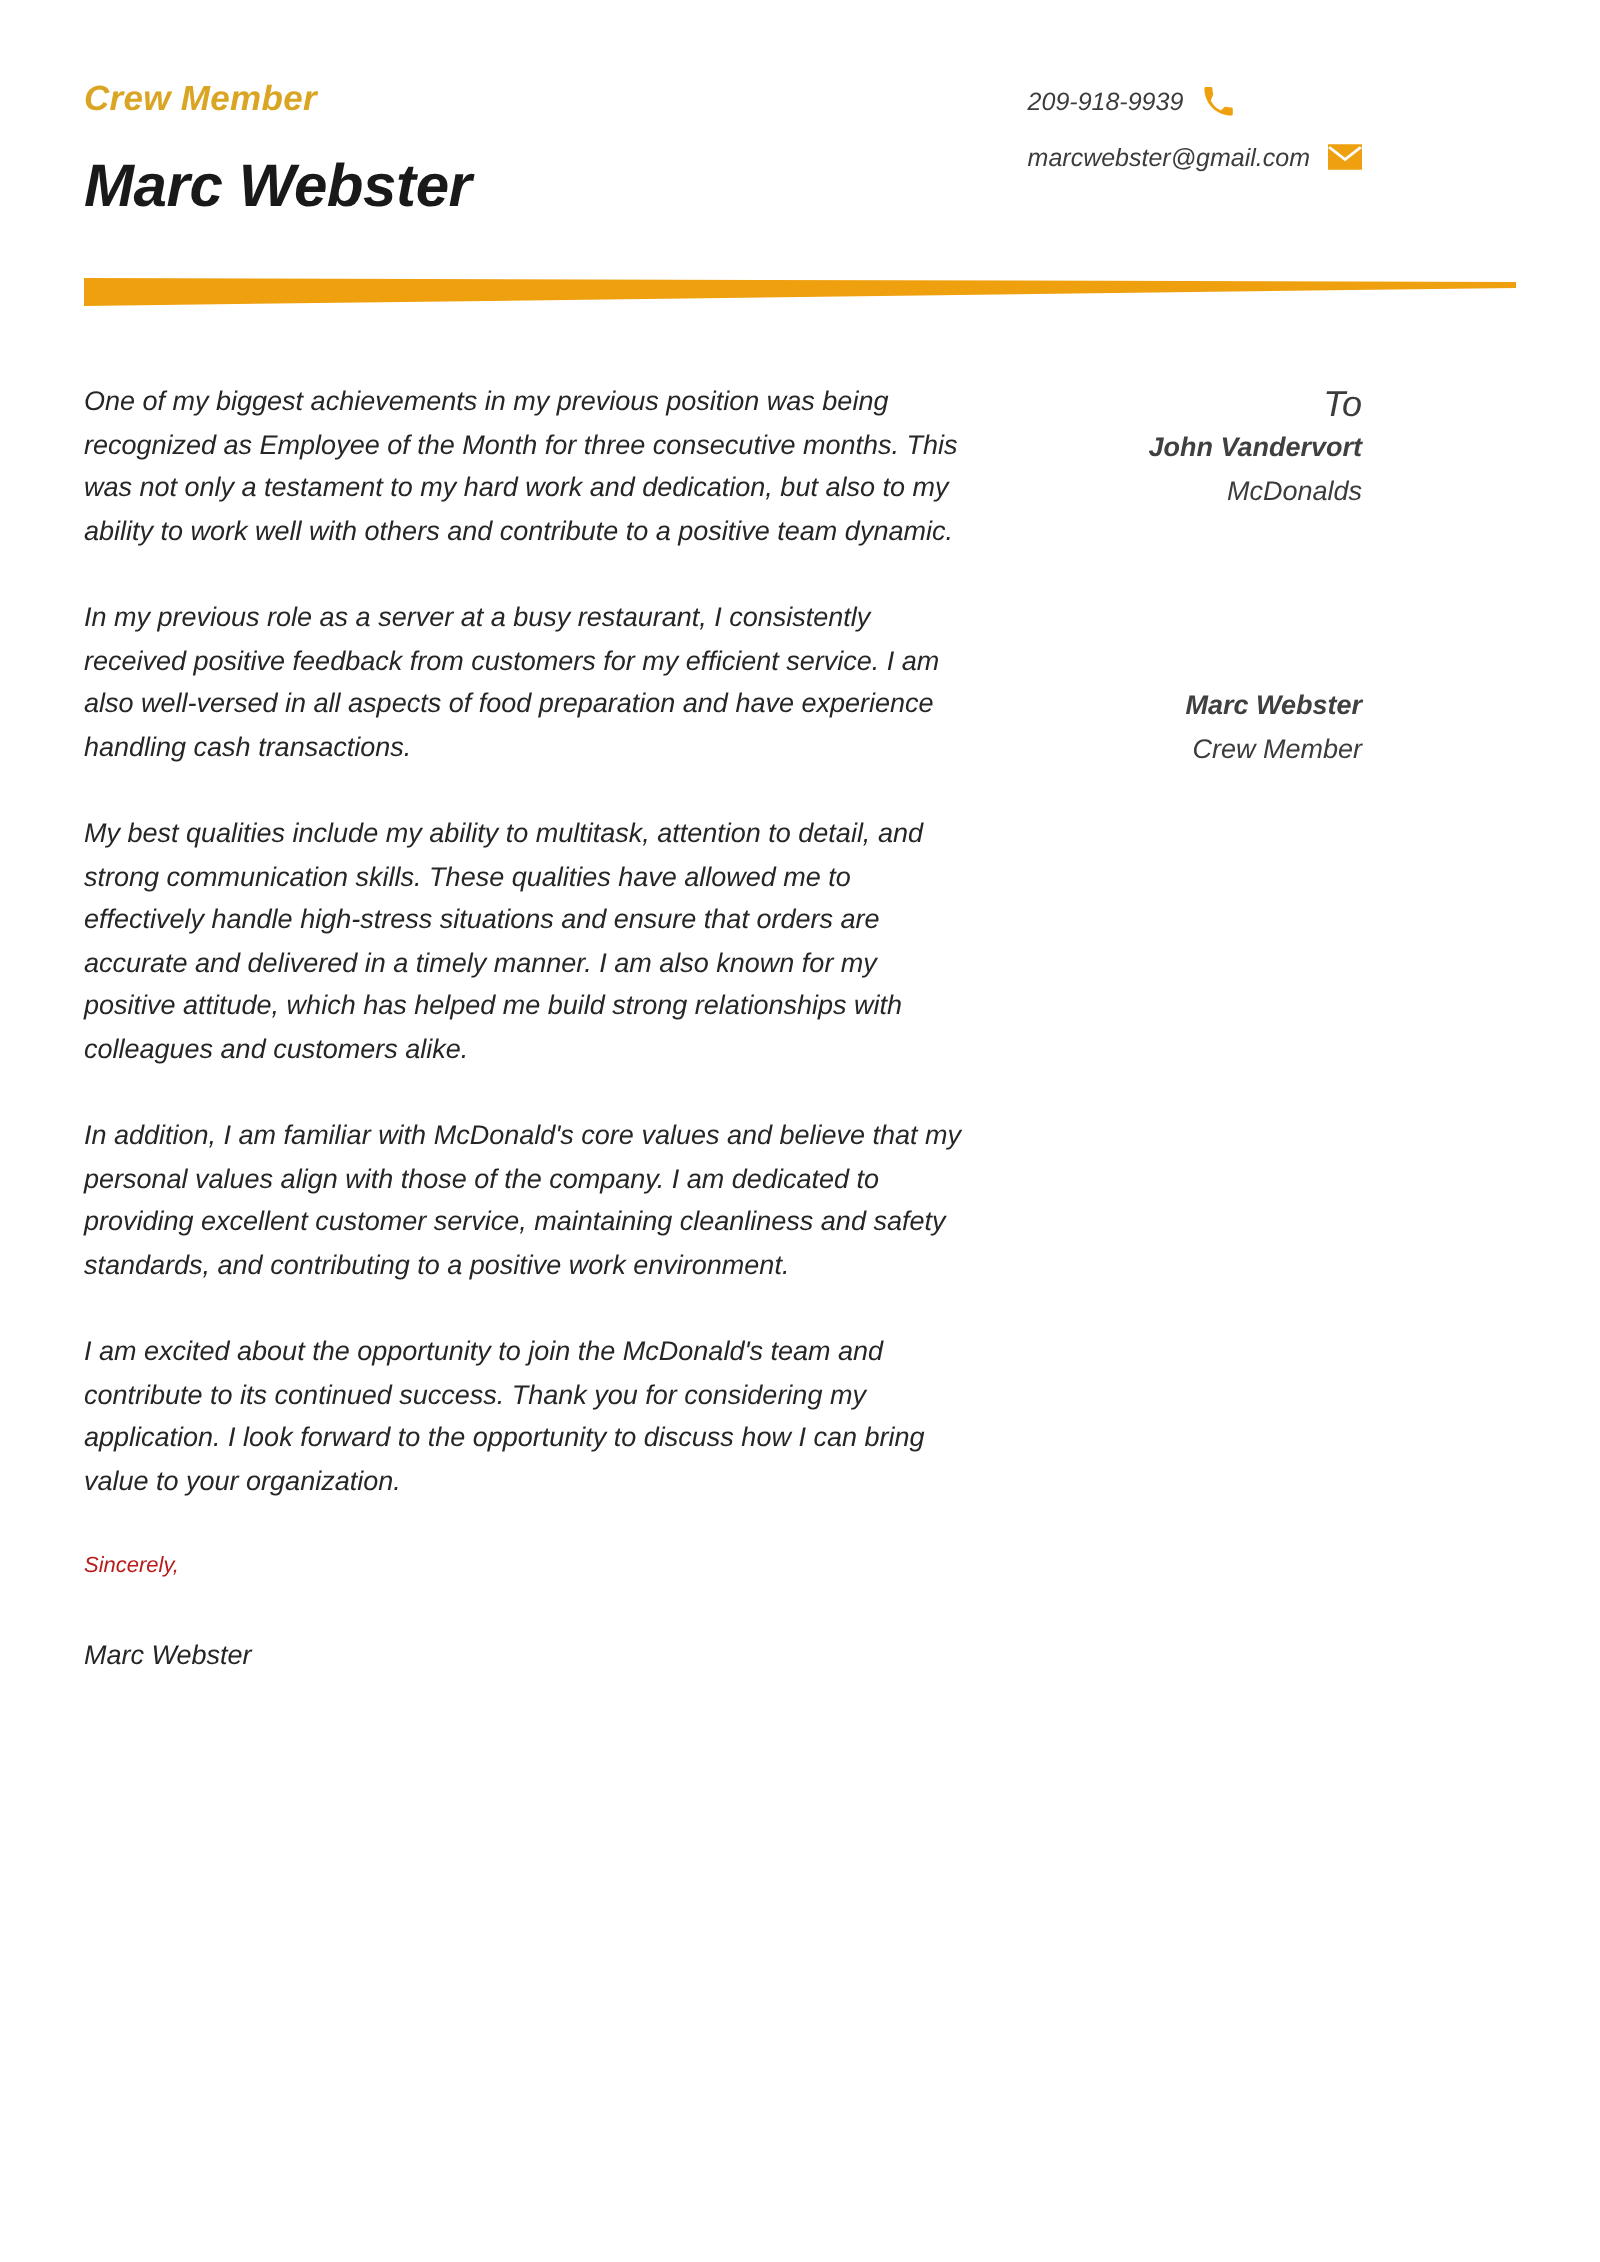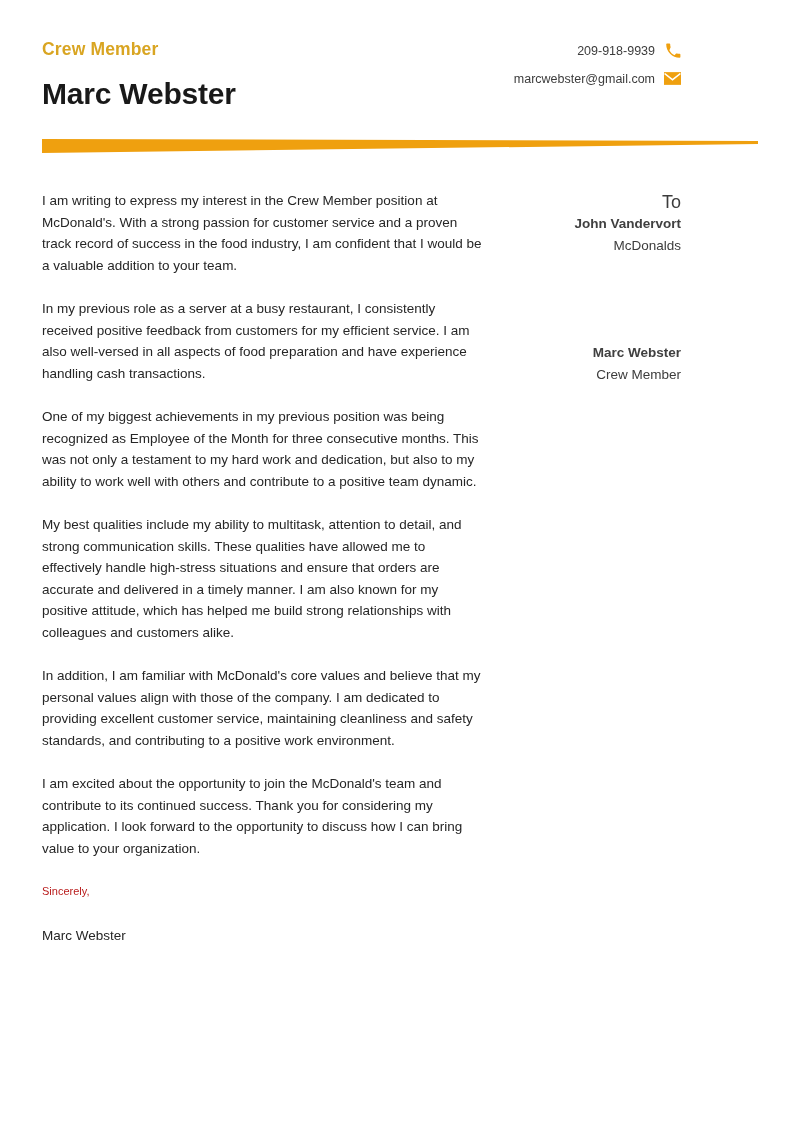--- a/index.html
+++ b/index.html
@@ -15,20 +15,21 @@
     color: #222222;
     overflow: hidden;
   }
 
   .page {
     position: relative;
     width: 724px;
     height: 1131px;
     background: #ffffff;
     box-sizing: border-box;
+    font-style: italic;
   }
 
   
   .header {
     position: absolute;
     left: 42px;
     top: 38px;
     right: 43px;
     height: 80px;
   }
@@ -58,21 +59,20 @@
 
   .header-right {
     position: absolute;
     right: 0;
     top: 4px;
     text-align: right;
   }
   .contact-row {
     display: flex;
     align-items: center;
-    justify-content: flex-end;
     gap: 9px;
     margin-bottom: 11px;
   }
   .contact-text {
     font-size: 12.5px;
     color: #3c3c3c;
     line-height: 16px;
     white-space: nowrap;
   }
   .contact-icon {
@@ -218,23 +218,22 @@
       <div class="addr-group from">
         <div class="addr-name">Marc Webster</div>
         <div class="addr-org">Crew Member</div>
       </div>
 
     </div>
 
     <div class="letter-body">
 
 
-      <p class="para">I am writing to express my interest in the Crew Member position at McDonald's. With a strong passion for customer service and a proven track record of success in the food industry, I am confident that I would be a valuable addition to your team.</p>
+      <p class="para">One of my biggest achievements in my previous position was being recognized as Employee of the Month for three consecutive months. This was not only a testament to my hard work and dedication, but also to my ability to work well with others and contribute to a positive team dynamic.</p>
       <p class="para">In my previous role as a server at a busy restaurant, I consistently received positive feedback from customers for my efficient service. I am also well-versed in all aspects of food preparation and have experience handling cash transactions.</p>
-      <p class="para">One of my biggest achievements in my previous position was being recognized as Employee of the Month for three consecutive months. This was not only a testament to my hard work and dedication, but also to my ability to work well with others and contribute to a positive team dynamic.</p>
       <p class="para">My best qualities include my ability to multitask, attention to detail, and strong communication skills. These qualities have allowed me to effectively handle high-stress situations and ensure that orders are accurate and delivered in a timely manner. I am also known for my positive attitude, which has helped me build strong relationships with colleagues and customers alike.</p>
       <p class="para">In addition, I am familiar with McDonald's core values and believe that my personal values align with those of the company. I am dedicated to providing excellent customer service, maintaining cleanliness and safety standards, and contributing to a positive work environment.</p>
       <p class="para">I am excited about the opportunity to join the McDonald's team and contribute to its continued success. Thank you for considering my application. I look forward to the opportunity to discuss how I can bring value to your organization.</p>
 
       <p class="closing">Sincerely,</p>
 
       <p class="signature">Marc Webster</p>
 
     </div>
 

